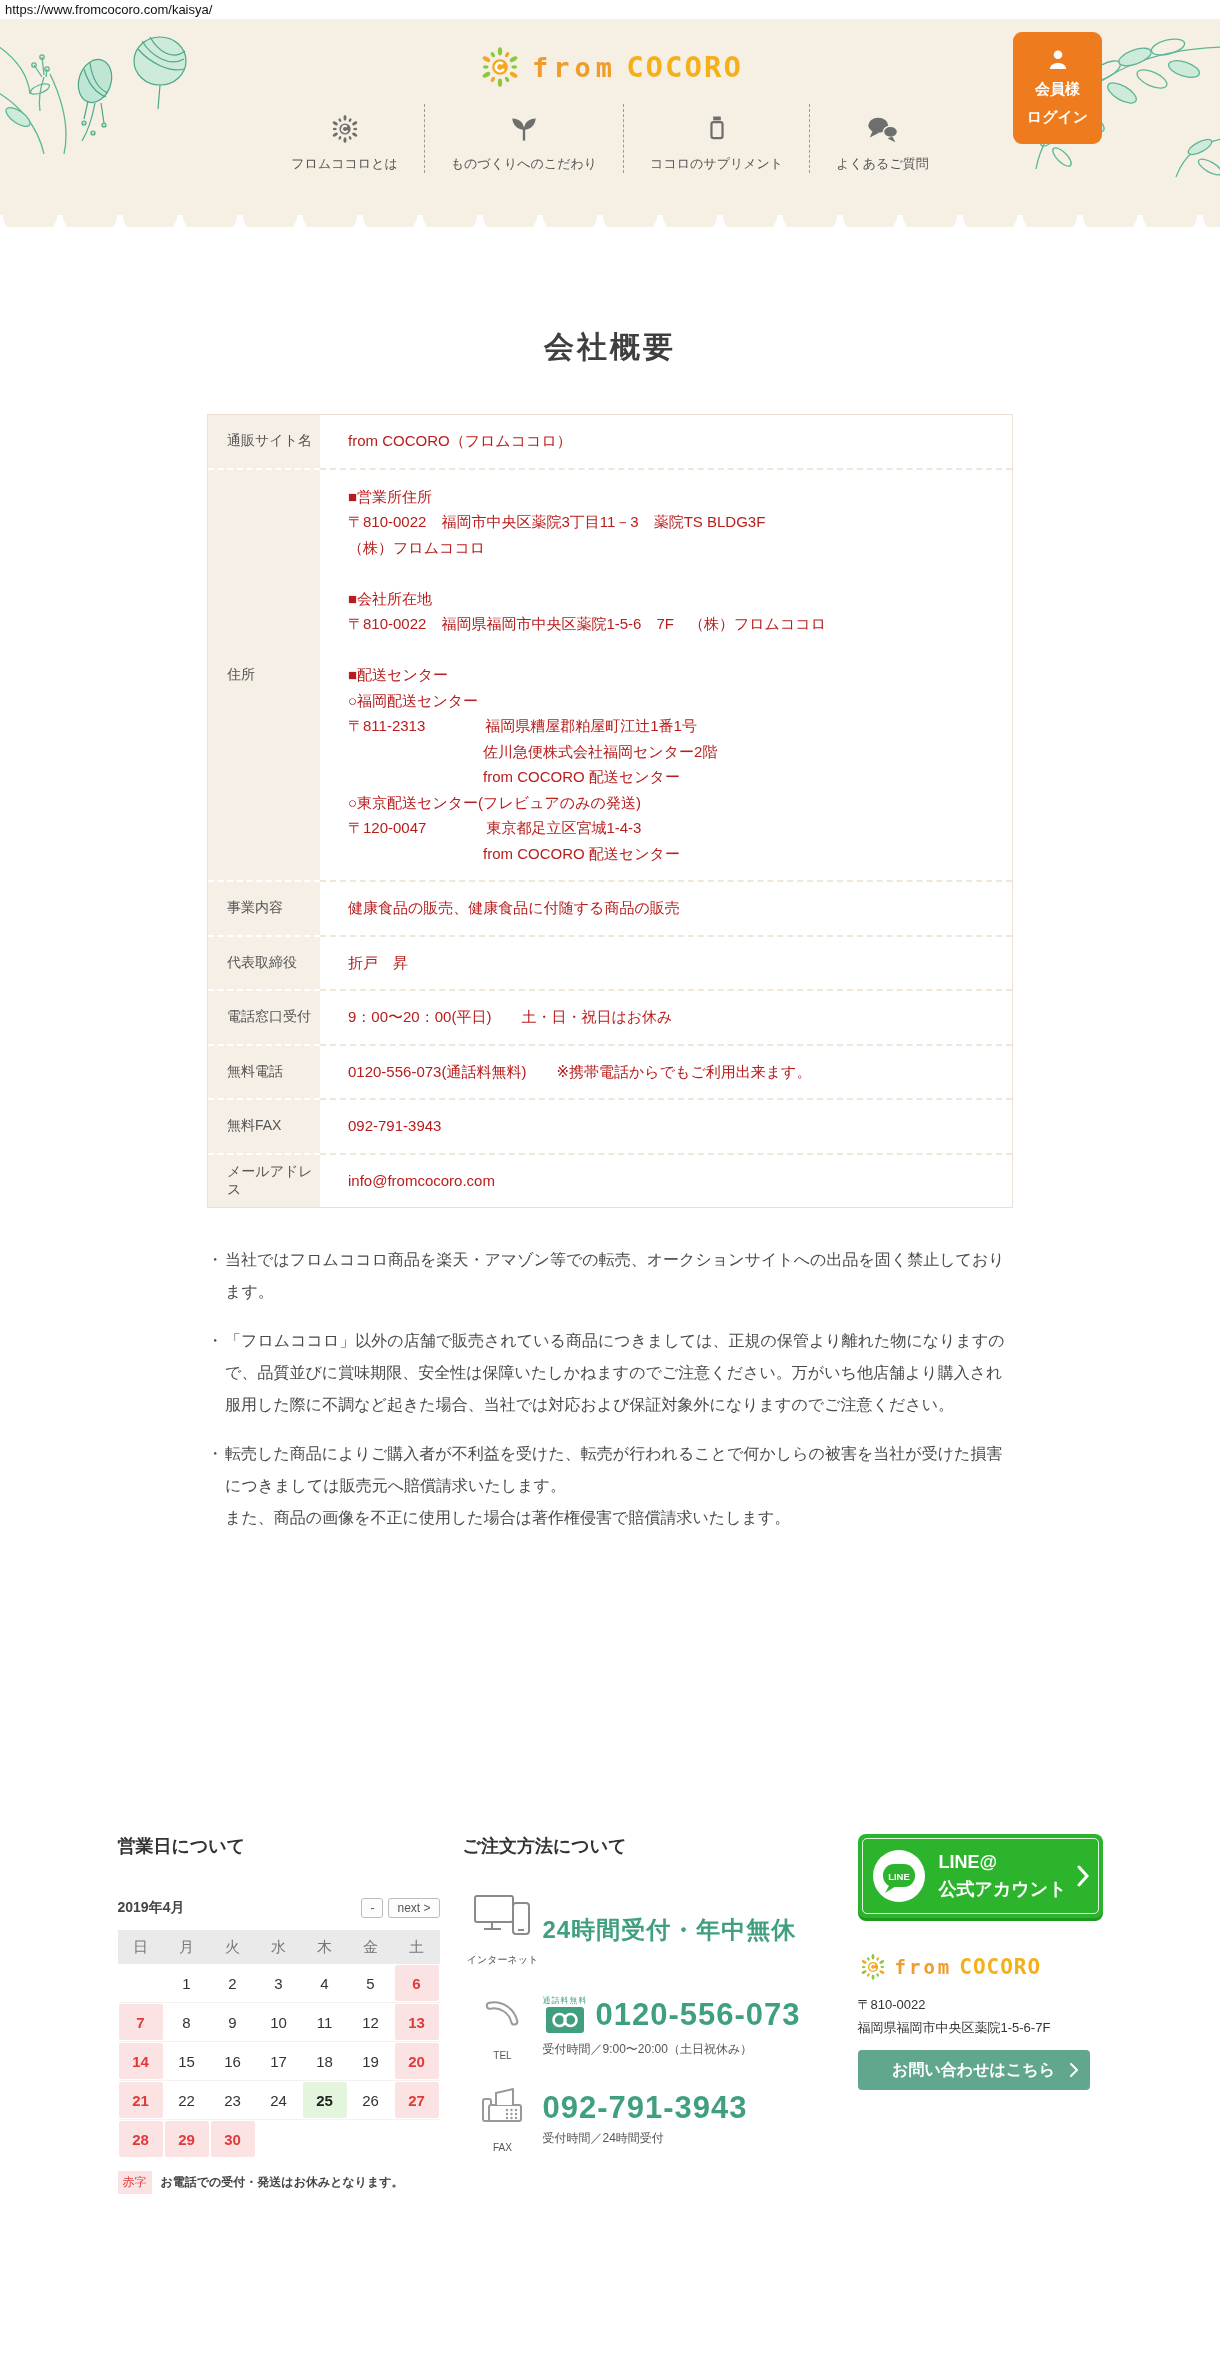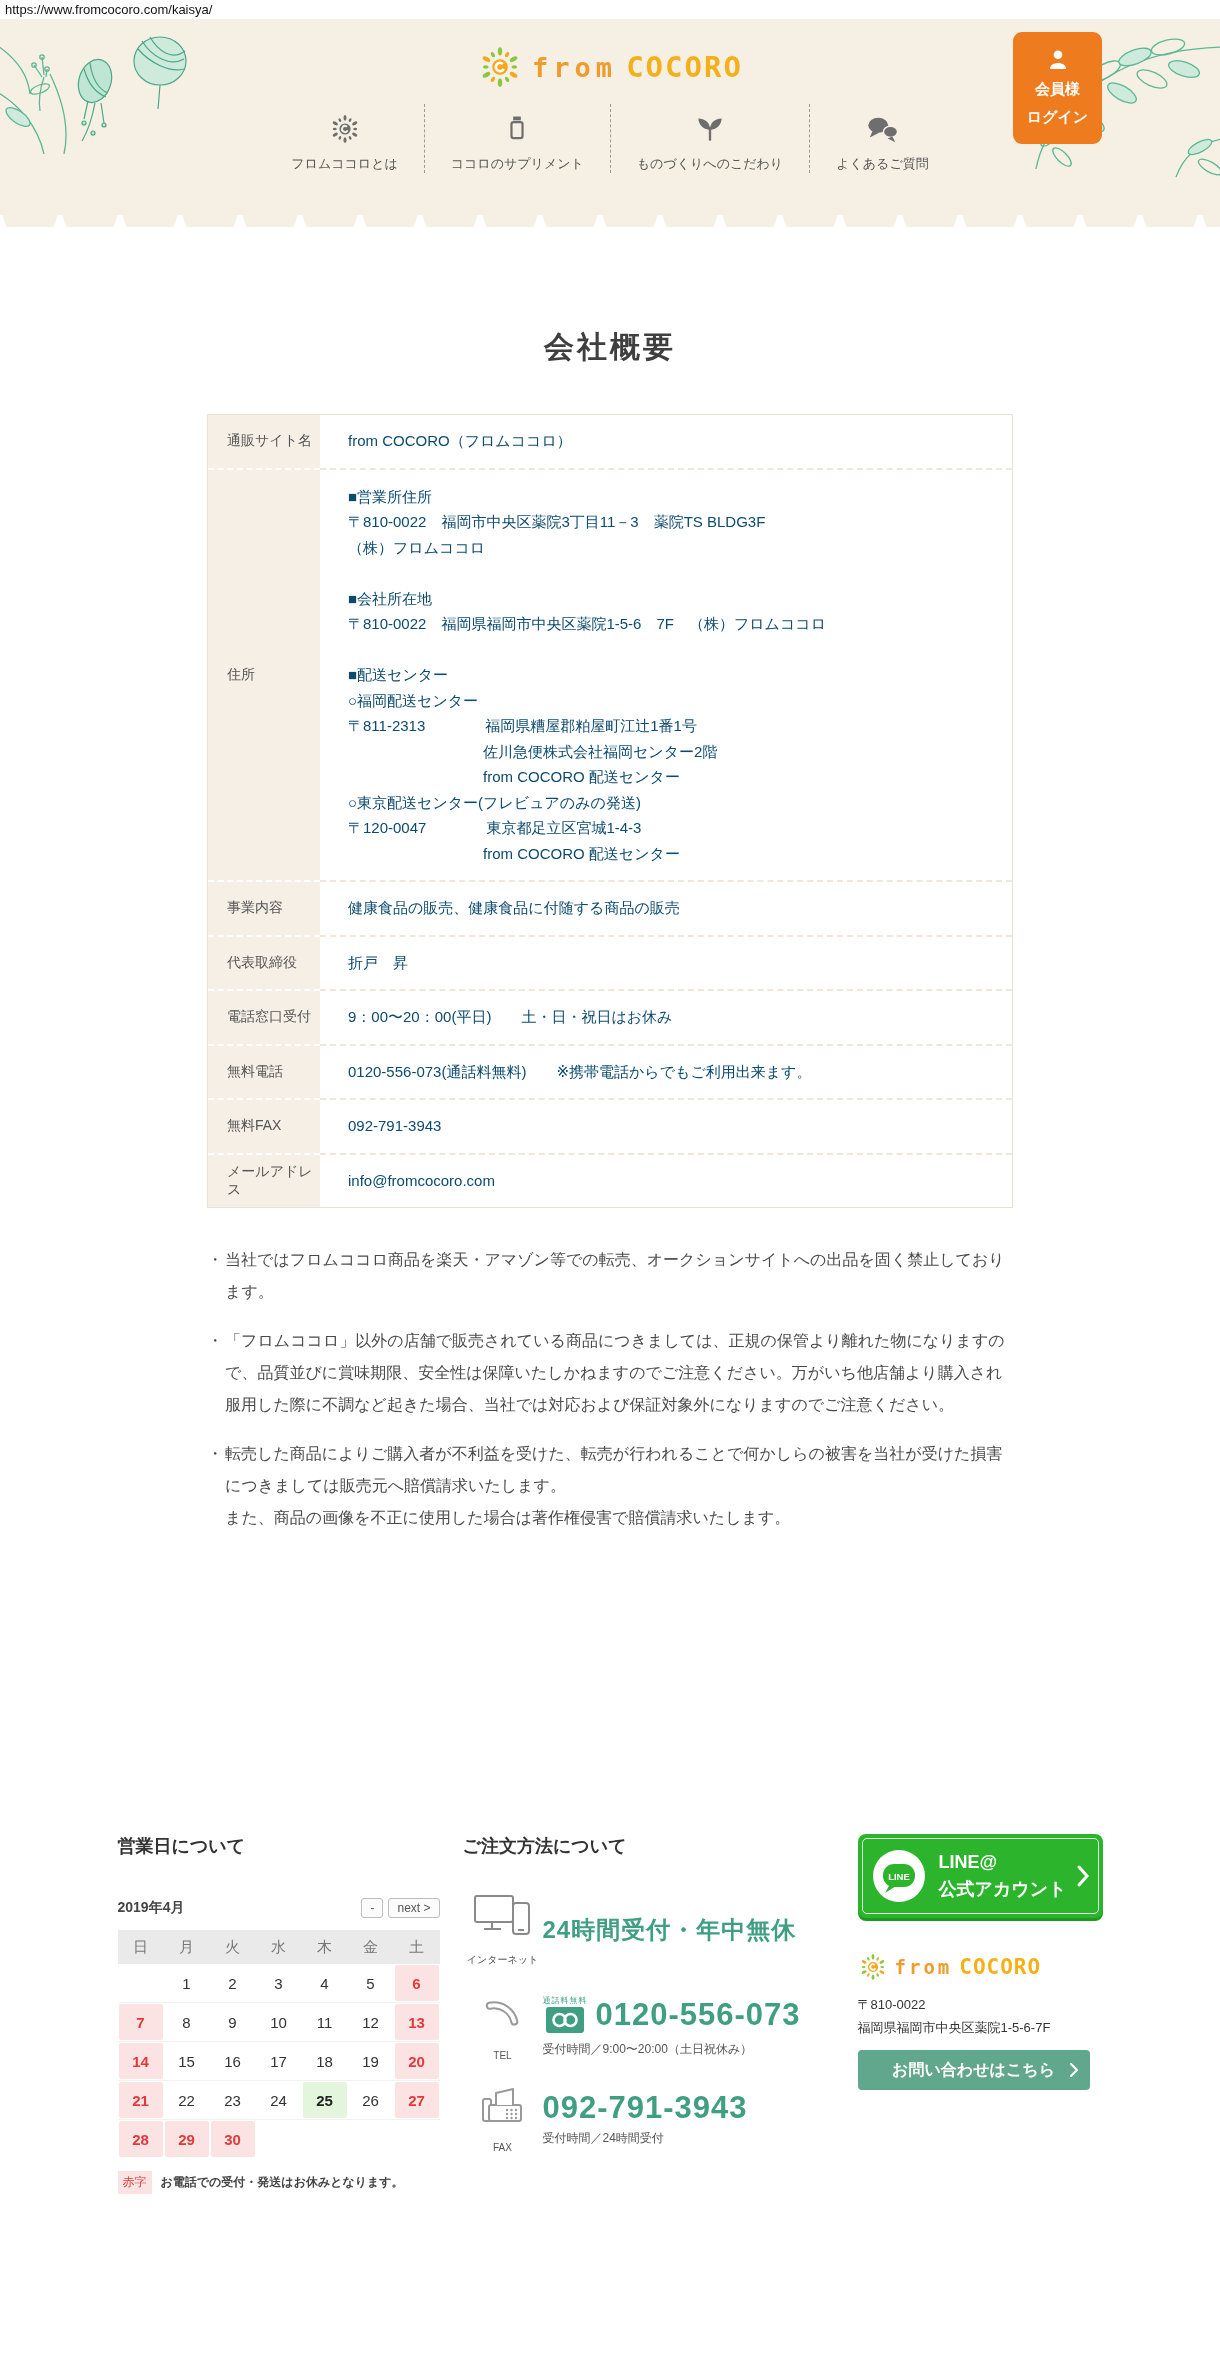--- a/index.html
+++ b/index.html
@@ -38,21 +38,21 @@
   
   .main { width:806px; margin:0 auto; }
   .page-title { margin:0; padding-top:100px; text-align:center; font-size:30px; font-weight:bold; letter-spacing:3px; color:#3f3f3f; }
   .company-table { margin-top:46px; border:1px solid #eae1d3; }
   .trow { display:flex; }
   .tlabel {
     flex:0 0 112px; background:#f6efe6; display:flex; align-items:center;
     padding-left:19px; font-size:14px; color:#555; border-bottom:2px dashed #fff;
   }
   .tvalue {
-    flex:1; padding:15px 12px 15px 28px; font-size:15px; color:#0c4a6e;
+    flex:1; padding:15px 12px 15px 28px; font-size:15px; color:#b91c1c;
     border-bottom:2px dashed #f0e7d9; white-space:pre-wrap; line-height:1.5;
   }
   .tvalue.multi { line-height:1.7; padding-top:14px; padding-bottom:14px; }
   .trow:last-child .tlabel, .trow:last-child .tvalue { border-bottom:none; }
   .banner {
     margin-top:97px; height:49px; background:#f9b825; border-radius:10px;
     display:flex; align-items:center; justify-content:center;
     color:#fff; font-size:22px; font-weight:bold; letter-spacing:2px;
   }
   .bullets { margin-top:36px; }
@@ -207,36 +207,36 @@
             <ellipse cx="20" cy="8" rx="1.4" ry="2.3" transform="rotate(330 20 20)"></ellipse>
           </g>
           <circle cx="20" cy="20" r="6.6" fill="#6e6e6e"></circle>
           <circle cx="20" cy="20" r="3.5" fill="none" stroke="#f6f0e4" stroke-width="2.3" stroke-dasharray="17 5" transform="rotate(28 20 20)"></circle>
         </svg>
       </span>
       <span class="nav-label">フロムココロとは</span>
     </div>
     <div class="nav-item">
       <span class="nav-icon">
-        <svg width="34" height="36" viewBox="0 0 40 40">
-          <rect x="13.5" y="13" width="13" height="19" rx="2.5" fill="none" stroke="#6e6e6e" stroke-width="2.6"></rect>
-          <rect x="15.5" y="6.5" width="9" height="4.5" fill="#6e6e6e"></rect>
-        </svg>
-      </span>
-      <span class="nav-label">ココロのサプリメント</span>
-    </div>
-    <div class="nav-item">
-      <span class="nav-icon">
         <svg width="36" height="36" viewBox="0 0 40 40">
           <path d="M20 34 L20 19" stroke="#6e6e6e" stroke-width="2.6" fill="none"></path>
           <path d="M20 22 C12 22 7.5 16 7 9.5 C15.5 10 20 14.5 20 22 Z" fill="#6e6e6e"></path>
           <path d="M20 22 C28 22 32.5 16 33 9.5 C24.5 10 20 14.5 20 22 Z" fill="#6e6e6e"></path>
         </svg>
       </span>
       <span class="nav-label">ものづくりへのこだわり</span>
+    </div>
+    <div class="nav-item">
+      <span class="nav-icon">
+        <svg width="34" height="36" viewBox="0 0 40 40">
+          <rect x="13.5" y="13" width="13" height="19" rx="2.5" fill="none" stroke="#6e6e6e" stroke-width="2.6"></rect>
+          <rect x="15.5" y="6.5" width="9" height="4.5" fill="#6e6e6e"></rect>
+        </svg>
+      </span>
+      <span class="nav-label">ココロのサプリメント</span>
     </div>
     <div class="nav-item">
       <span class="nav-icon">
         <svg width="38" height="34" viewBox="0 0 40 36">
           <ellipse cx="16" cy="14" rx="10.5" ry="8" fill="#6e6e6e"></ellipse>
           <path d="M10 20 L7 27 L17 22 Z" fill="#6e6e6e"></path>
           <ellipse cx="29" cy="21" rx="7.5" ry="6" fill="#6e6e6e" stroke="#f6f0e4" stroke-width="1.6"></ellipse>
           <path d="M31 26 L34 32 L26 28 Z" fill="#6e6e6e"></path>
         </svg>
       </span>

